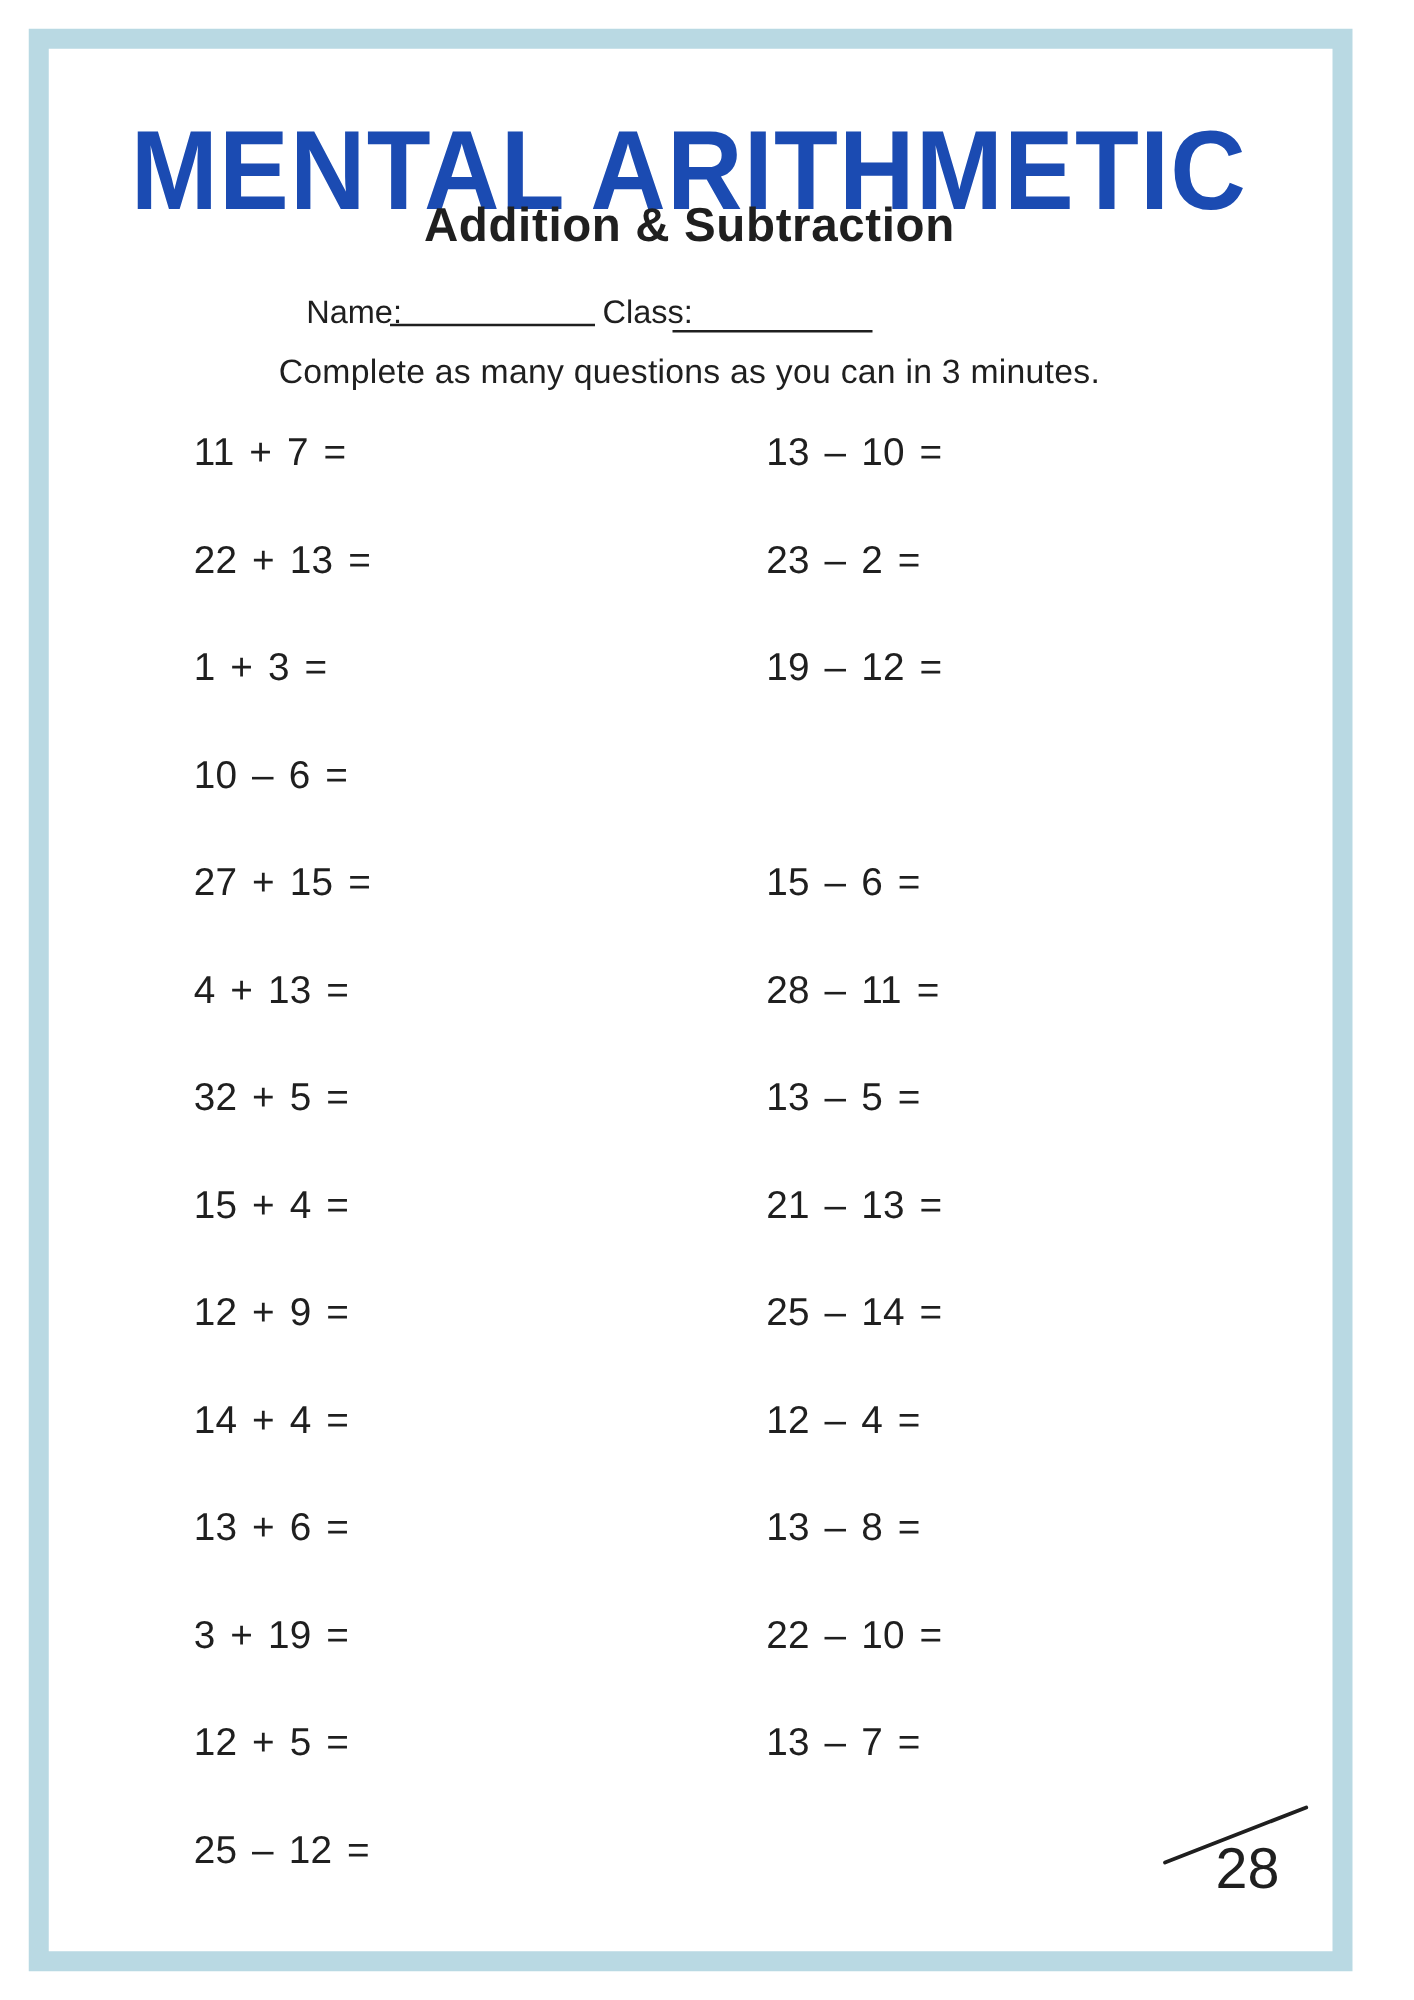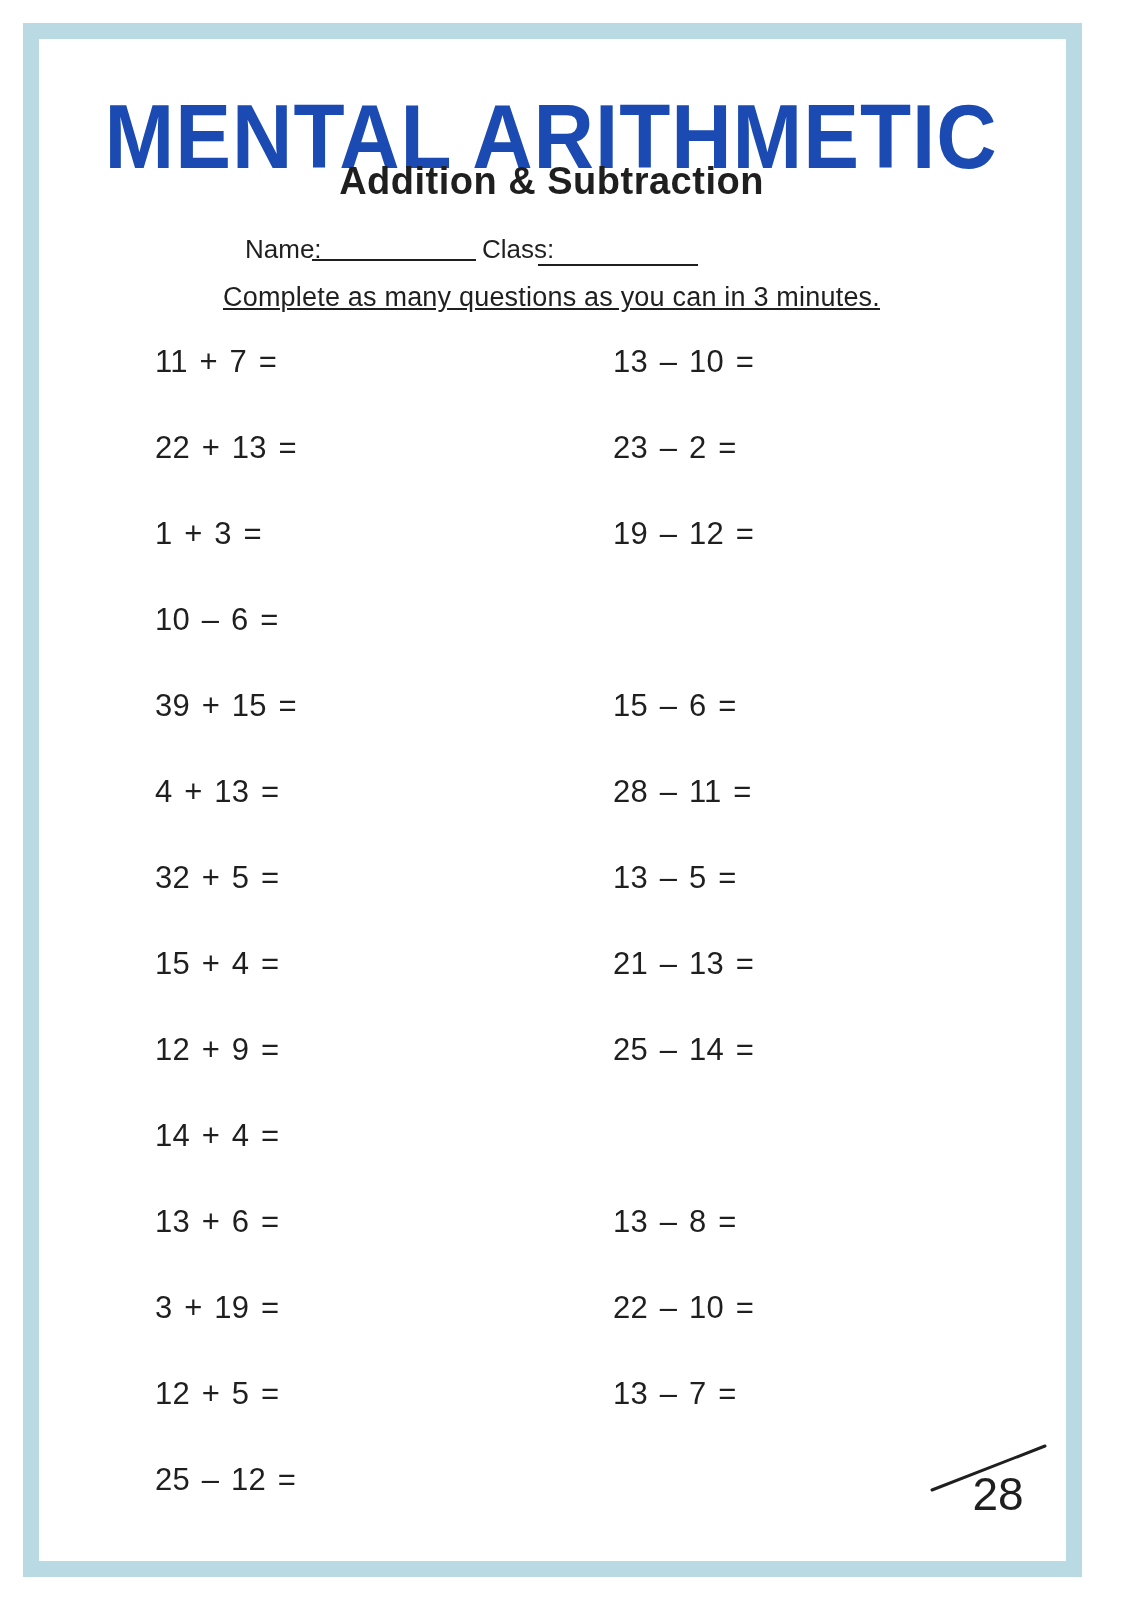--- a/index.html
+++ b/index.html
@@ -32,21 +32,21 @@
   }
   .id-row{position:absolute;top:233px;left:0;width:100%;height:42px;font-size:26px;line-height:1.1;}
   .id-label{position:absolute;top:2px;font-weight:500;}
   .name-label{left:245px;}
   .class-label{left:482px;}
   .write-line{position:absolute;height:0;border-bottom:2px solid #1f1f1f;}
   .name-line{left:312px;top:26px;width:164px;}
   .class-line{left:538px;top:31px;width:160px;}
   .instruction{
     position:absolute;top:283px;left:0;width:100%;
-    text-align:center;font-size:27px;font-weight:500;letter-spacing:0.2px;line-height:1.1;text-decoration:underline;
+    text-align:center;font-size:27px;font-weight:500;letter-spacing:0.2px;line-height:1.1;
   }
   .problems{position:absolute;top:344px;left:0;width:100%;}
   .prob-row{
     display:grid;grid-template-columns:458px auto;
     padding-left:155px;height:86px;align-items:start;
   }
   .prob{font-size:31px;line-height:1.15;word-spacing:3px;letter-spacing:0.2px;white-space:nowrap;}
   .pagenum{position:absolute;left:920px;top:1432px;width:150px;height:90px;}
   .pagenum svg{display:block;width:150px;height:90px;}
   .pagenum text{
@@ -86,41 +86,42 @@
         <div class="prob">23 – 2 =</div>
       </div>
       <div class="prob-row">
         <div class="prob">1 + 3 =</div>
         <div class="prob">19 – 12 =</div>
       </div>
       <div class="prob-row">
         <div class="prob">10 – 6 =</div>
       </div>
       <div class="prob-row">
-        <div class="prob">39 + 15 =</div>
+        <div class="prob">27 + 15 =</div>
         <div class="prob">15 – 6 =</div>
       </div>
       <div class="prob-row">
         <div class="prob">4 + 13 =</div>
         <div class="prob">28 – 11 =</div>
       </div>
       <div class="prob-row">
         <div class="prob">32 + 5 =</div>
         <div class="prob">13 – 5 =</div>
       </div>
       <div class="prob-row">
         <div class="prob">15 + 4 =</div>
         <div class="prob">21 – 13 =</div>
       </div>
       <div class="prob-row">
         <div class="prob">12 + 9 =</div>
         <div class="prob">25 – 14 =</div>
       </div>
       <div class="prob-row">
         <div class="prob">14 + 4 =</div>
+        <div class="prob">12 – 4 =</div>
       </div>
       <div class="prob-row">
         <div class="prob">13 + 6 =</div>
         <div class="prob">13 – 8 =</div>
       </div>
       <div class="prob-row">
         <div class="prob">3 + 19 =</div>
         <div class="prob">22 – 10 =</div>
       </div>
       <div class="prob-row">

